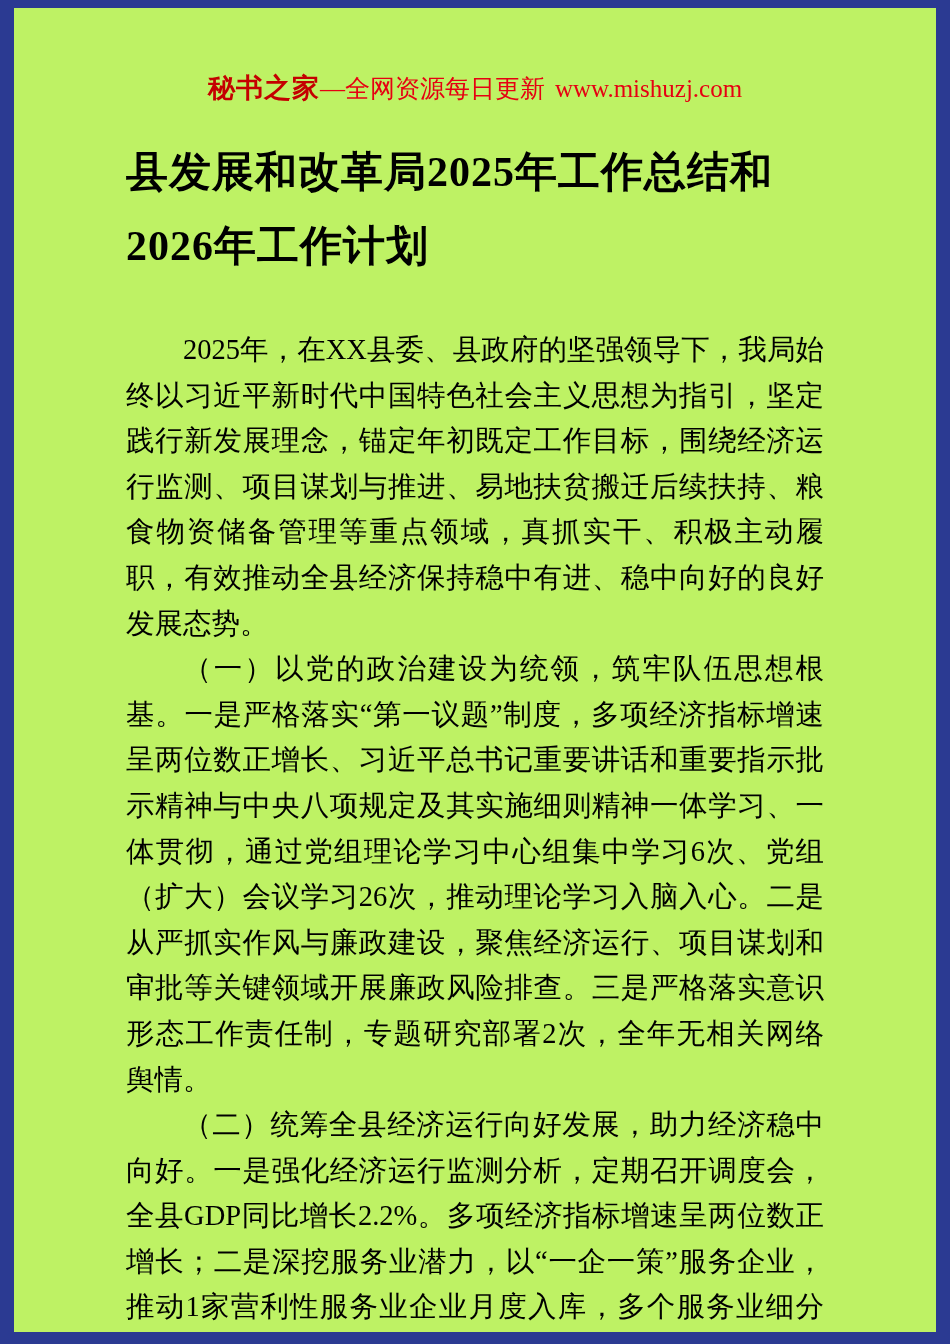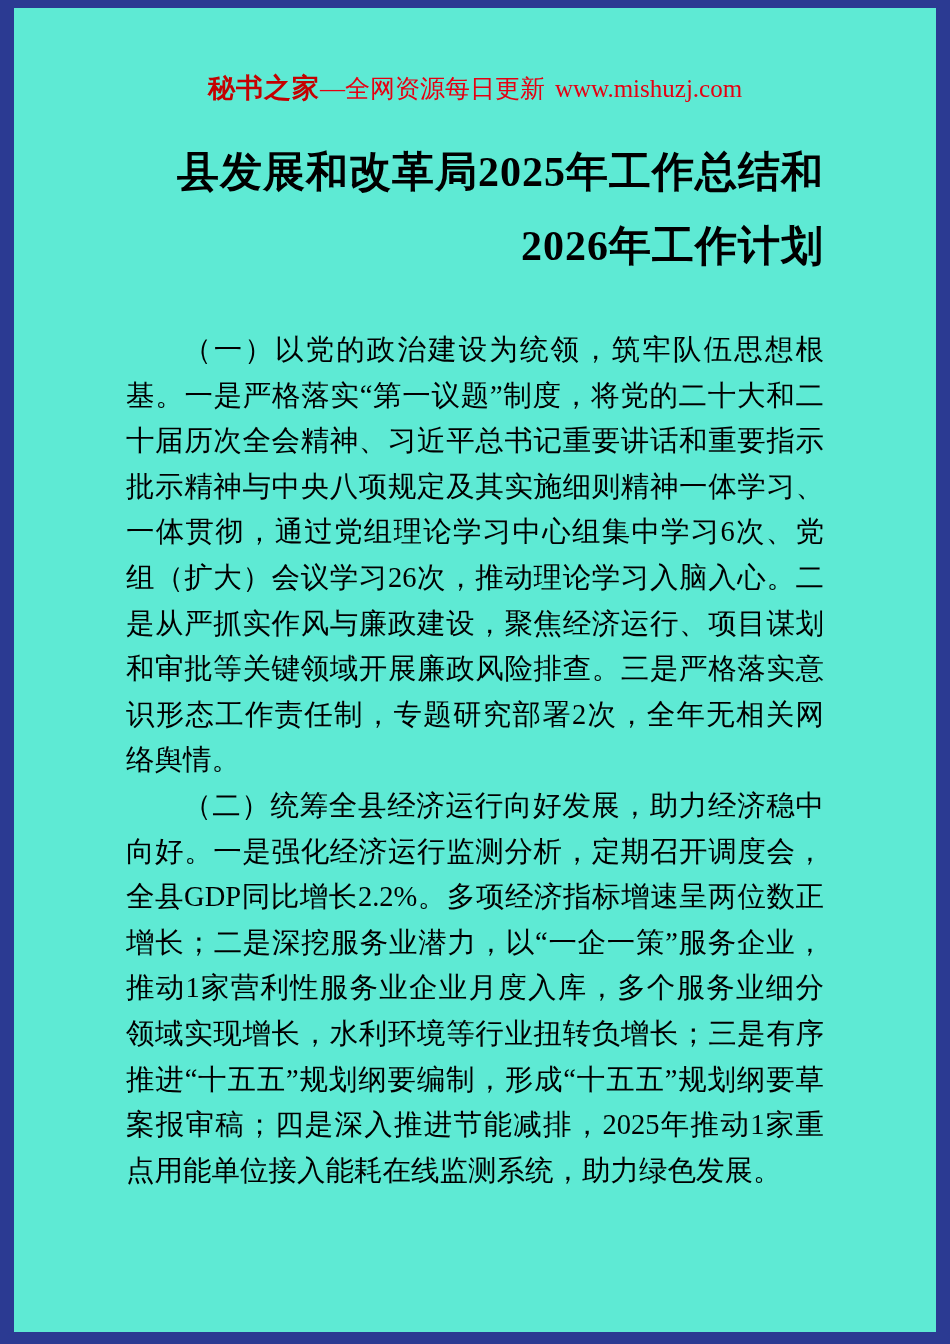--- a/index.html
+++ b/index.html
@@ -7,21 +7,21 @@
     width: 950px;
     height: 1344px;
     background: #ffffff;
     font-family: "Liberation Serif", "DejaVu Serif", serif;
   }
   .frame {
     width: 950px;
     height: 1344px;
     border: solid #2b3a92;
     border-width: 8px 14px 12px 14px;
-    background: #5eead4;
+    background: #bef264;
     overflow: hidden;
   }
   .content {
     padding: 0 112px;
   }
   .site-header {
     margin-top: 62px;
     text-align: center;
     font-size: 25px;
     white-space: nowrap;
@@ -35,21 +35,21 @@
   .site-header .tagline {
     color: #e60012;
   }
   .site-header .url {
     color: #e60012;
     margin-left: 10px;
     cursor: pointer;
   }
   .doc-title {
     margin-top: 30px;
-    text-align: right;
+    text-align: left;
     font-size: 42px;
     font-weight: 700;
     line-height: 1.75;
     color: #000000;
     letter-spacing: 1px;
   }
   .doc-body {
     margin-top: 44px;
     font-size: 28.5px;
     line-height: 1.6;
@@ -67,19 +67,20 @@
 <div class="frame">
   <div class="content">
 
     <div class="site-header">
       <span class="brand">秘书之家</span><span class="tagline">—全网资源每日更新</span><span class="url">www.mishuzj.com</span>
     </div>
 
     <h1 class="doc-title">县发展和改革局2025年工作总结和2026年工作计划</h1>
 
     <div class="doc-body">
-      <p>（一）以党的政治建设为统领，筑牢队伍思想根基。一是严格落实“第一议题”制度，将党的二十大和二十届历次全会精神、习近平总书记重要讲话和重要指示批示精神与中央八项规定及其实施细则精神一体学习、一体贯彻，通过党组理论学习中心组集中学习6次、党组（扩大）会议学习26次，推动理论学习入脑入心。二是从严抓实作风与廉政建设，聚焦经济运行、项目谋划和审批等关键领域开展廉政风险排查。三是严格落实意识形态工作责任制，专题研究部署2次，全年无相关网络舆情。</p>
+      <p>2025年，在XX县委、县政府的坚强领导下，我局始终以习近平新时代中国特色社会主义思想为指引，坚定践行新发展理念，锚定年初既定工作目标，围绕经济运行监测、项目谋划与推进、易地扶贫搬迁后续扶持、粮食物资储备管理等重点领域，真抓实干、积极主动履职，有效推动全县经济保持稳中有进、稳中向好的良好发展态势。</p>
+      <p>（一）以党的政治建设为统领，筑牢队伍思想根基。一是严格落实“第一议题”制度，多项经济指标增速呈两位数正增长、习近平总书记重要讲话和重要指示批示精神与中央八项规定及其实施细则精神一体学习、一体贯彻，通过党组理论学习中心组集中学习6次、党组（扩大）会议学习26次，推动理论学习入脑入心。二是从严抓实作风与廉政建设，聚焦经济运行、项目谋划和审批等关键领域开展廉政风险排查。三是严格落实意识形态工作责任制，专题研究部署2次，全年无相关网络舆情。</p>
       <p>（二）统筹全县经济运行向好发展，助力经济稳中向好。一是强化经济运行监测分析，定期召开调度会，全县GDP同比增长2.2%。多项经济指标增速呈两位数正增长；二是深挖服务业潜力，以“一企一策”服务企业，推动1家营利性服务业企业月度入库，多个服务业细分领域实现增长，水利环境等行业扭转负增长；三是有序推进“十五五”规划纲要编制，形成“十五五”规划纲要草案报审稿；四是深入推进节能减排，2025年推动1家重点用能单位接入能耗在线监测系统，助力绿色发展。</p>
 
     </div>
 
   </div>
 </div>
 
 </body></html>

